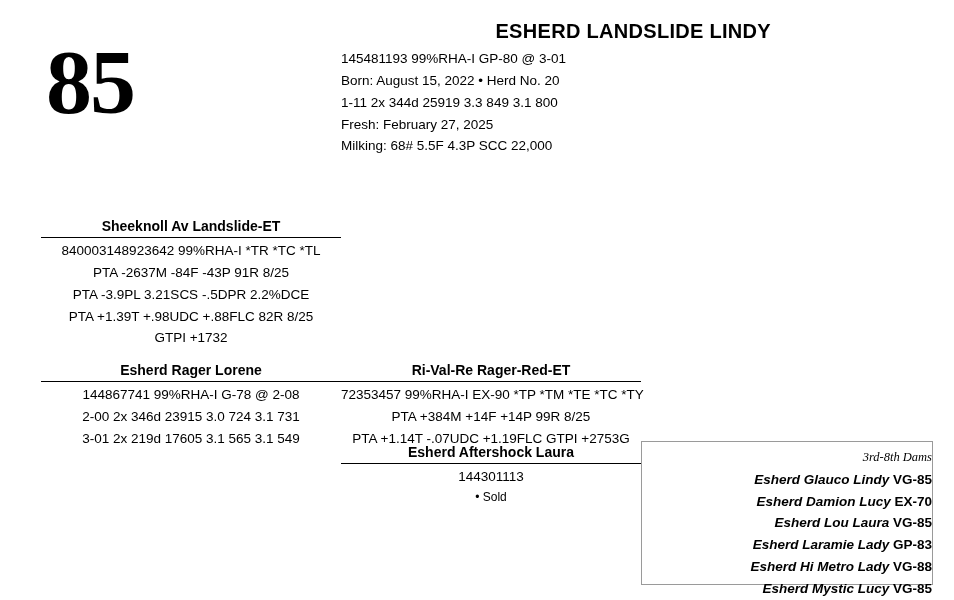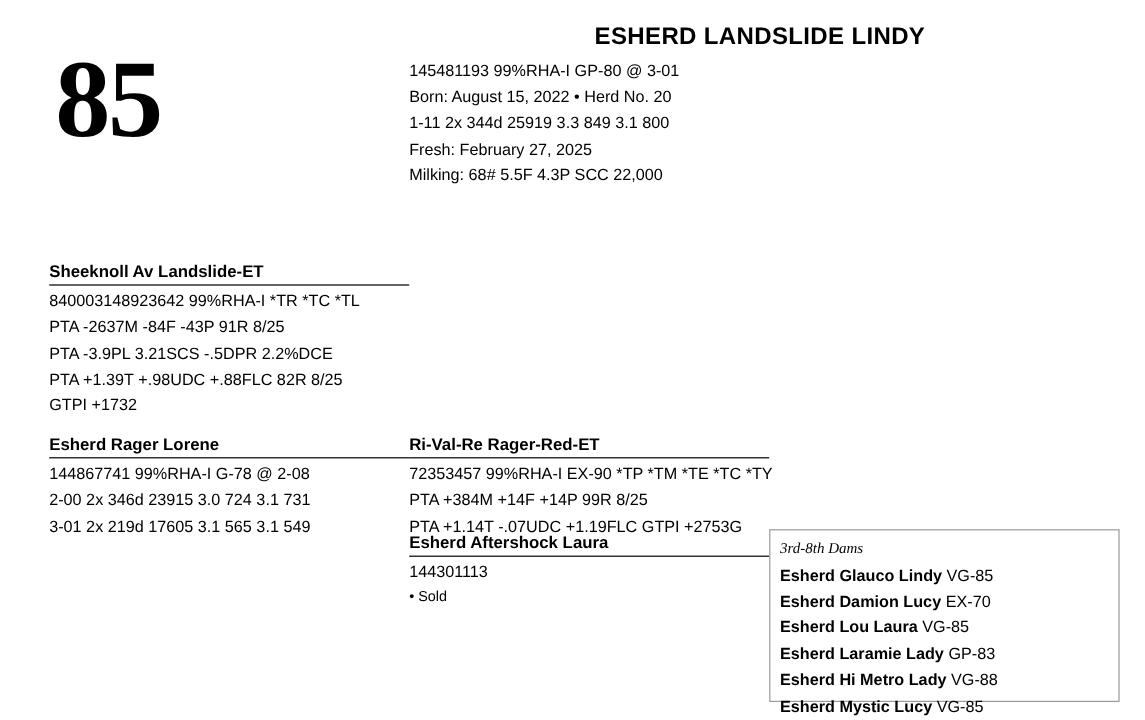--- a/index.html
+++ b/index.html
@@ -51,20 +51,21 @@
   }
   .animal-line {
     font-size: 13.5px;
     line-height: 1.62;
     white-space: nowrap;
   }
 
   
   .ped-block {
     position: absolute;
+    text-align: center;
   }
   .ped-name {
     font-size: 14px;
     font-weight: 700;
     line-height: 1.5;
     white-space: nowrap;
   }
   .ped-line {
     font-size: 13.5px;
     line-height: 1.62;
@@ -91,38 +92,40 @@
   
   .dams-box {
     position: absolute;
     left: 641px;
     top: 441px;
     width: 292px;
     height: 144px;
     border: 1px solid #9a9a9a;
     box-sizing: border-box;
     padding: 6px 0 0 8px;
+    text-align: right;
   }
   .dams-title {
     font-family: "Liberation Serif", serif;
     font-style: italic;
     font-size: 12.5px;
     line-height: 1.5;
     margin-bottom: 2px;
   }
   .dam-row {
     font-size: 13.5px;
     line-height: 1.62;
     white-space: nowrap;
   }
   .dam-row b {
     font-weight: 700;
+    font-style: italic;
   }
   .dam-row span.suffix {
-    font-weight: 400;
+    font-weight: 700;
   }
 </style>
 </head>
 <body>
 
 <div class="page">
 
   <div class="lot-number">85</div>
 
   <div class="animal-header">

